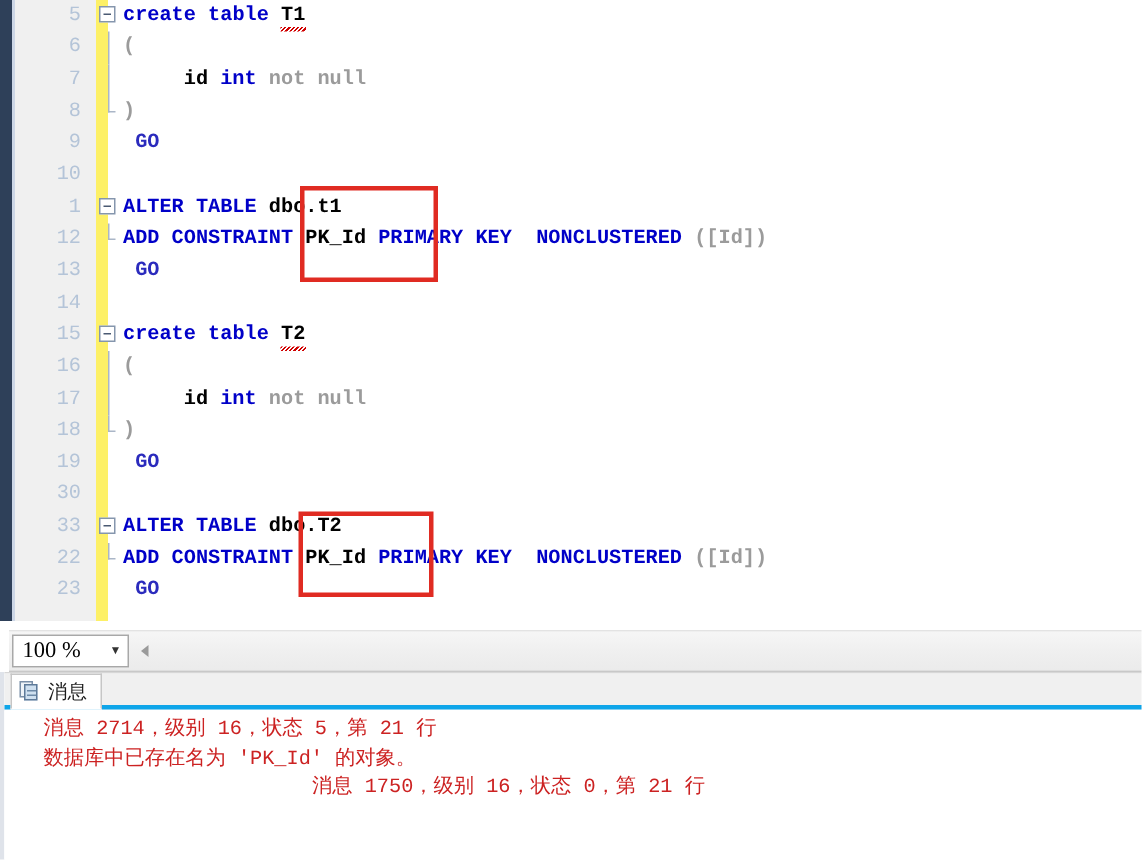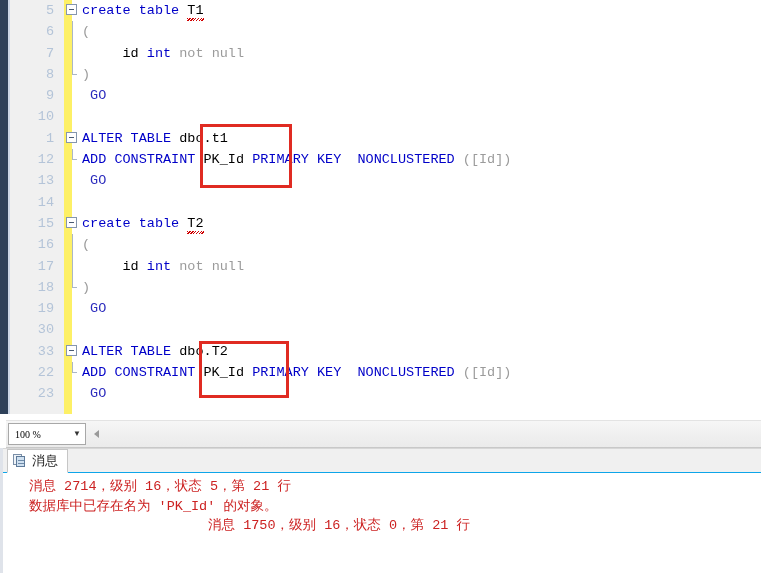--- a/index.html
+++ b/index.html
@@ -115,21 +115,21 @@
   .guide.end {
     height: 11px;
   }
   .guide.end::after {
     content: "";
     position: absolute;
     left: 0; top: 10px;
     width: 5px; height: 1px;
     background: #aab6c7;
   }
-  .txt { position: relative; left: 10px; }
+  .txt { position: relative; left: 10px; font-weight: bold; }
 
   .kw   { color: #0000c8; }
   .plain{ color: #000000; }
   .gray { color: #9b9b9b; }
   .go   { color: #2b2bbd; }
   .squig {
     position: relative;
     color: #000000;
   }
   .squig::after {
@@ -170,21 +170,21 @@
     background: #ffffff;
     border: 1px solid #a8a8a8;
     box-sizing: border-box;
     display: flex;
     align-items: center;
   }
   #zoom-value {
     flex: 1;
     padding-left: 6px;
     font-family: "Liberation Serif", serif;
-    font-size: 10px;
+    font-size: 15px;
     color: #000000;
   }
   #zoom-caret {
     width: 16px;
     text-align: center;
     font-size: 8px;
     color: #333;
     line-height: 1;
   }
   #hscroll-left {
@@ -203,21 +203,21 @@
     width: 758px; height: 125px;
     background: #ffffff;
     border-top: 1px solid #d7d7d7;
     box-sizing: border-box;
   }
   #tabstrip {
     position: absolute;
     left: 0; top: 0;
     width: 758px; height: 24px;
     background: #f0f0f0;
-    border-bottom: 1px solid #0ea5e9;
+    border-bottom: 3px solid #0ea5e9;
     box-sizing: border-box;
   }
   #tab-messages {
     position: absolute;
     left: 4px; top: 0px;
     height: 24px;
     padding: 0 9px 0 5px;
     background: #ffffff;
     border: 1px solid #c6c6c6;
     border-bottom: 1px solid #ffffff;

